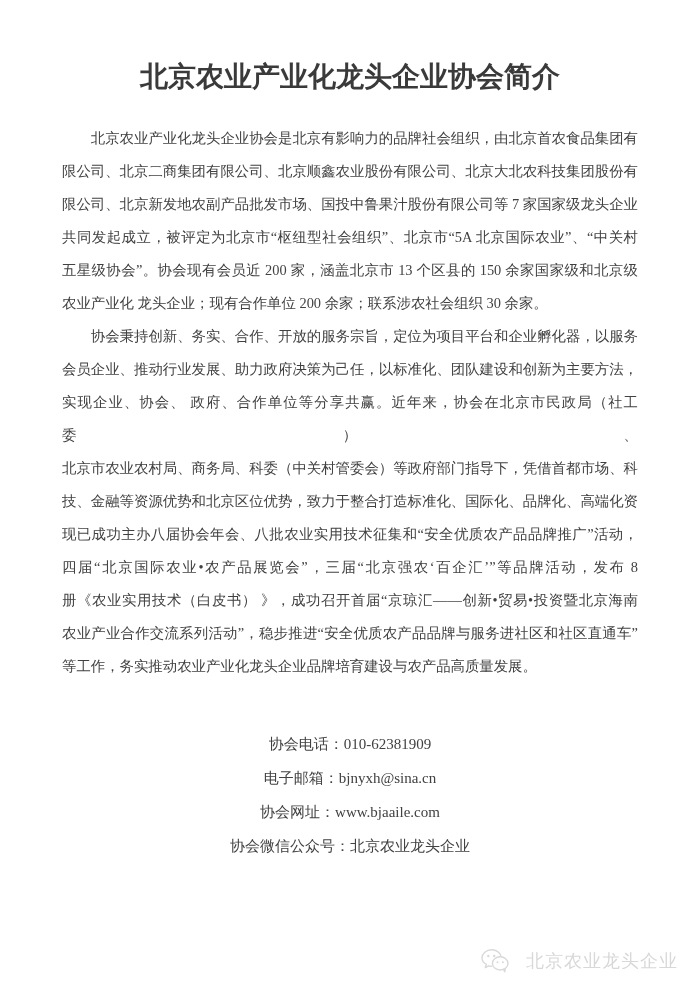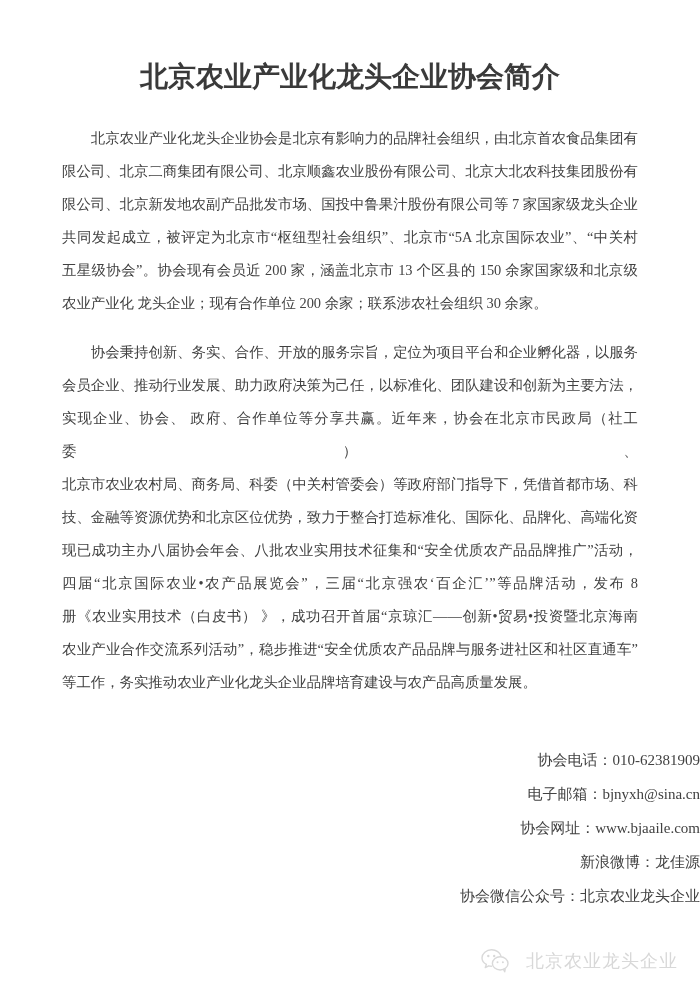--- a/index.html
+++ b/index.html
@@ -25,25 +25,25 @@
     width: 576px;
     font-size: 14.4px;
     line-height: 33px;
     color: #414141;
   }
   .line {
     text-align: justify;
     text-align-last: justify;
     white-space: normal;
   }
-  .line.first { text-indent: 2em; margin-top: 16px; }
+  .line.first { text-indent: 2em; }
   .line.last { text-align-last: left; }
   .contact {
     margin-top: 44px;
-    text-align: right;
+    text-align: center;
     font-size: 15px;
     line-height: 34px;
     color: #414141;
   }
   .watermark {
     position: absolute;
     right: 22px;
     bottom: 16px;
     display: flex;
     align-items: center;
@@ -80,21 +80,20 @@
     <div class="line">四届“北京国际农业•农产品展览会”，三届“北京强农‘百企汇’”等品牌活动，发布 8</div>
     <div class="line">册《农业实用技术（白皮书） 》，成功召开首届“京琼汇——创新•贸易•投资暨北京海南</div>
     <div class="line">农业产业合作交流系列活动”，稳步推进“安全优质农产品品牌与服务进社区和社区直通车”</div>
     <div class="line last">等工作，务实推动农业产业化龙头企业品牌培育建设与农产品高质量发展。</div>
   </div>
 
   <div class="contact">
     <div class="contact-line">协会电话：010-62381909</div>
     <div class="contact-line">电子邮箱：bjnyxh@sina.cn</div>
     <div class="contact-line">协会网址：www.bjaaile.com</div>
-    <div class="contact-line">新浪微博：龙佳源</div>
     <div class="contact-line">协会微信公众号：北京农业龙头企业</div>
   </div>
 
   <div class="watermark">
     <span class="wm-icon">
       <svg width="30" height="27" viewBox="0 0 30 27" aria-hidden="true">
         <g fill="none" stroke="#d9d9d9" stroke-width="1.4" stroke-linecap="round" stroke-linejoin="round">
           <path d="M11.5 19.2 c-0.9 0 -1.9 -0.1 -2.8 -0.4 l-3.4 1.8 1.1 -3.2 C4 16 2 13.7 2 10.9 2 6.4 6.3 2.8 11.6 2.8 c4.6 0 8.5 2.7 9.4 6.3"></path>
           <ellipse cx="20.2" cy="16.4" rx="7.8" ry="6.6"></ellipse>
           <path d="M23.5 22.4 l1.2 2.4 0.5 -2.6"></path>

